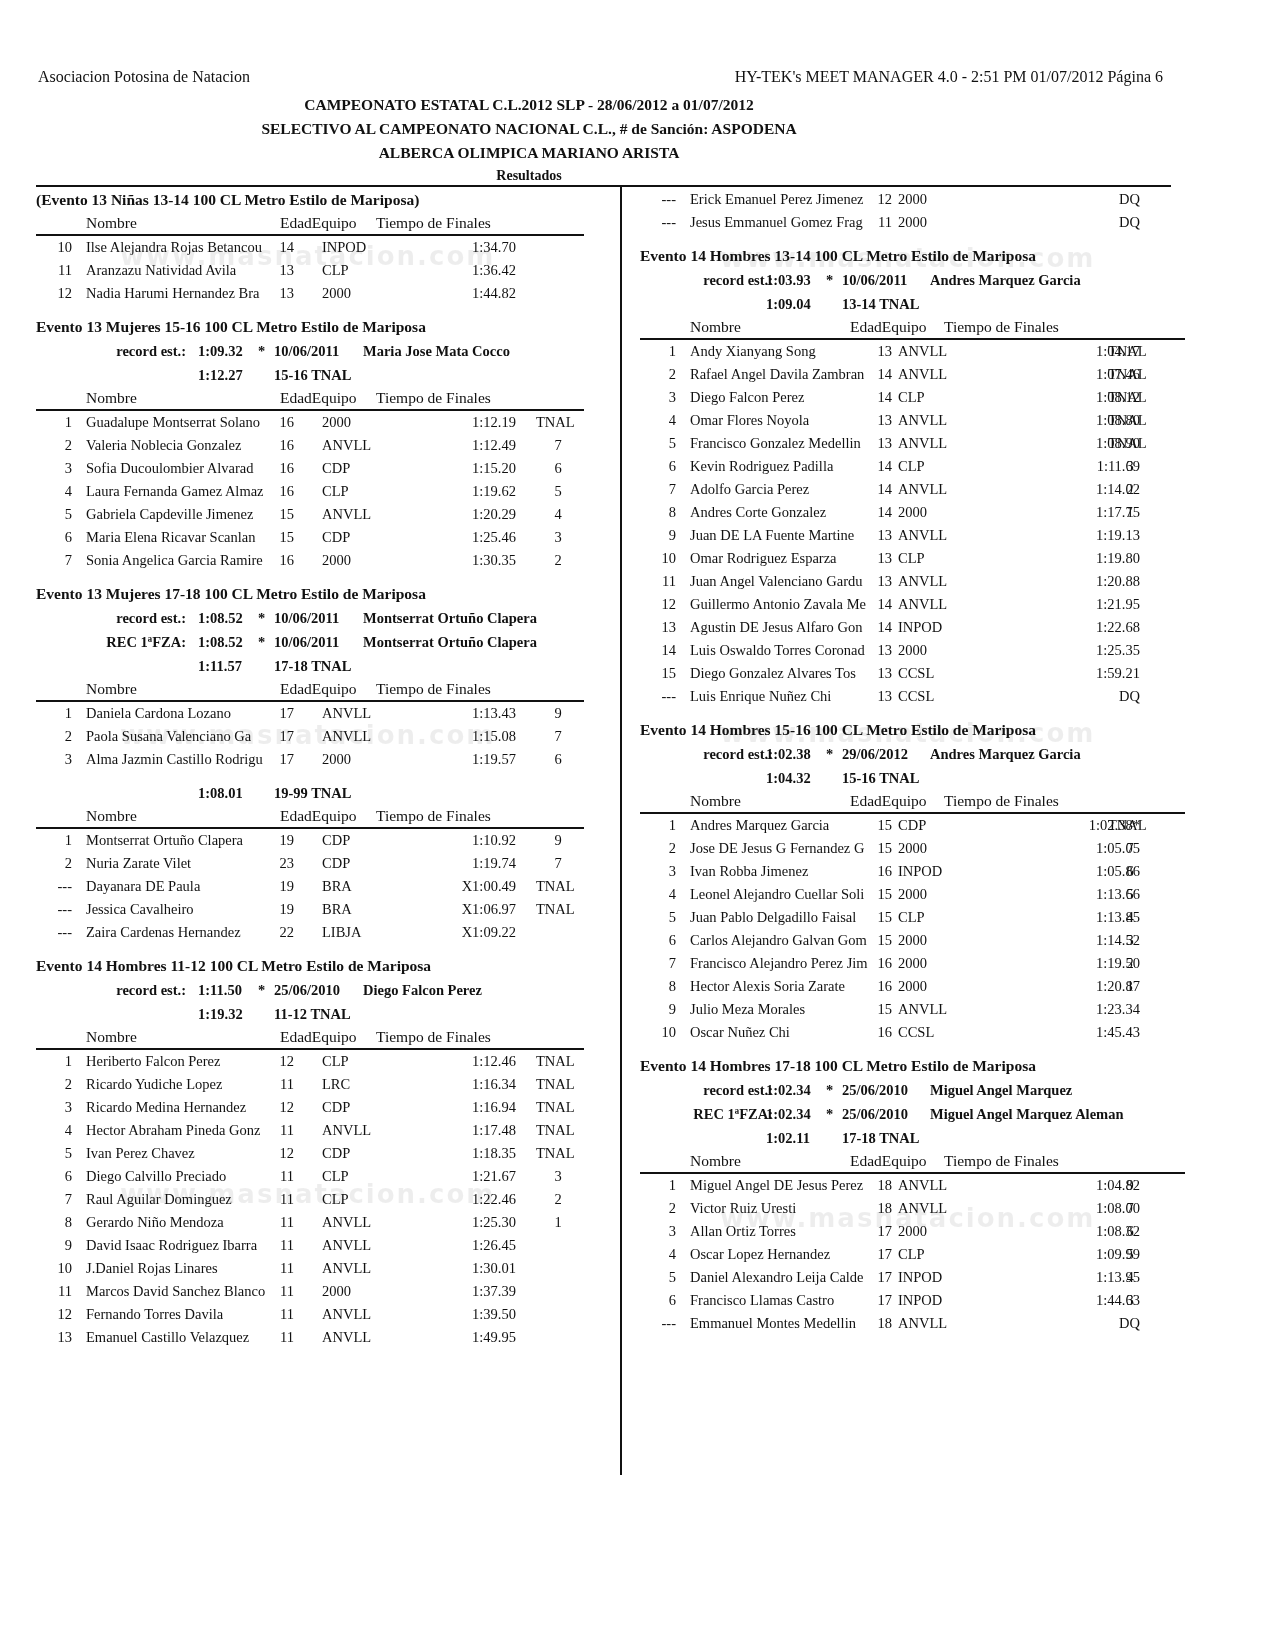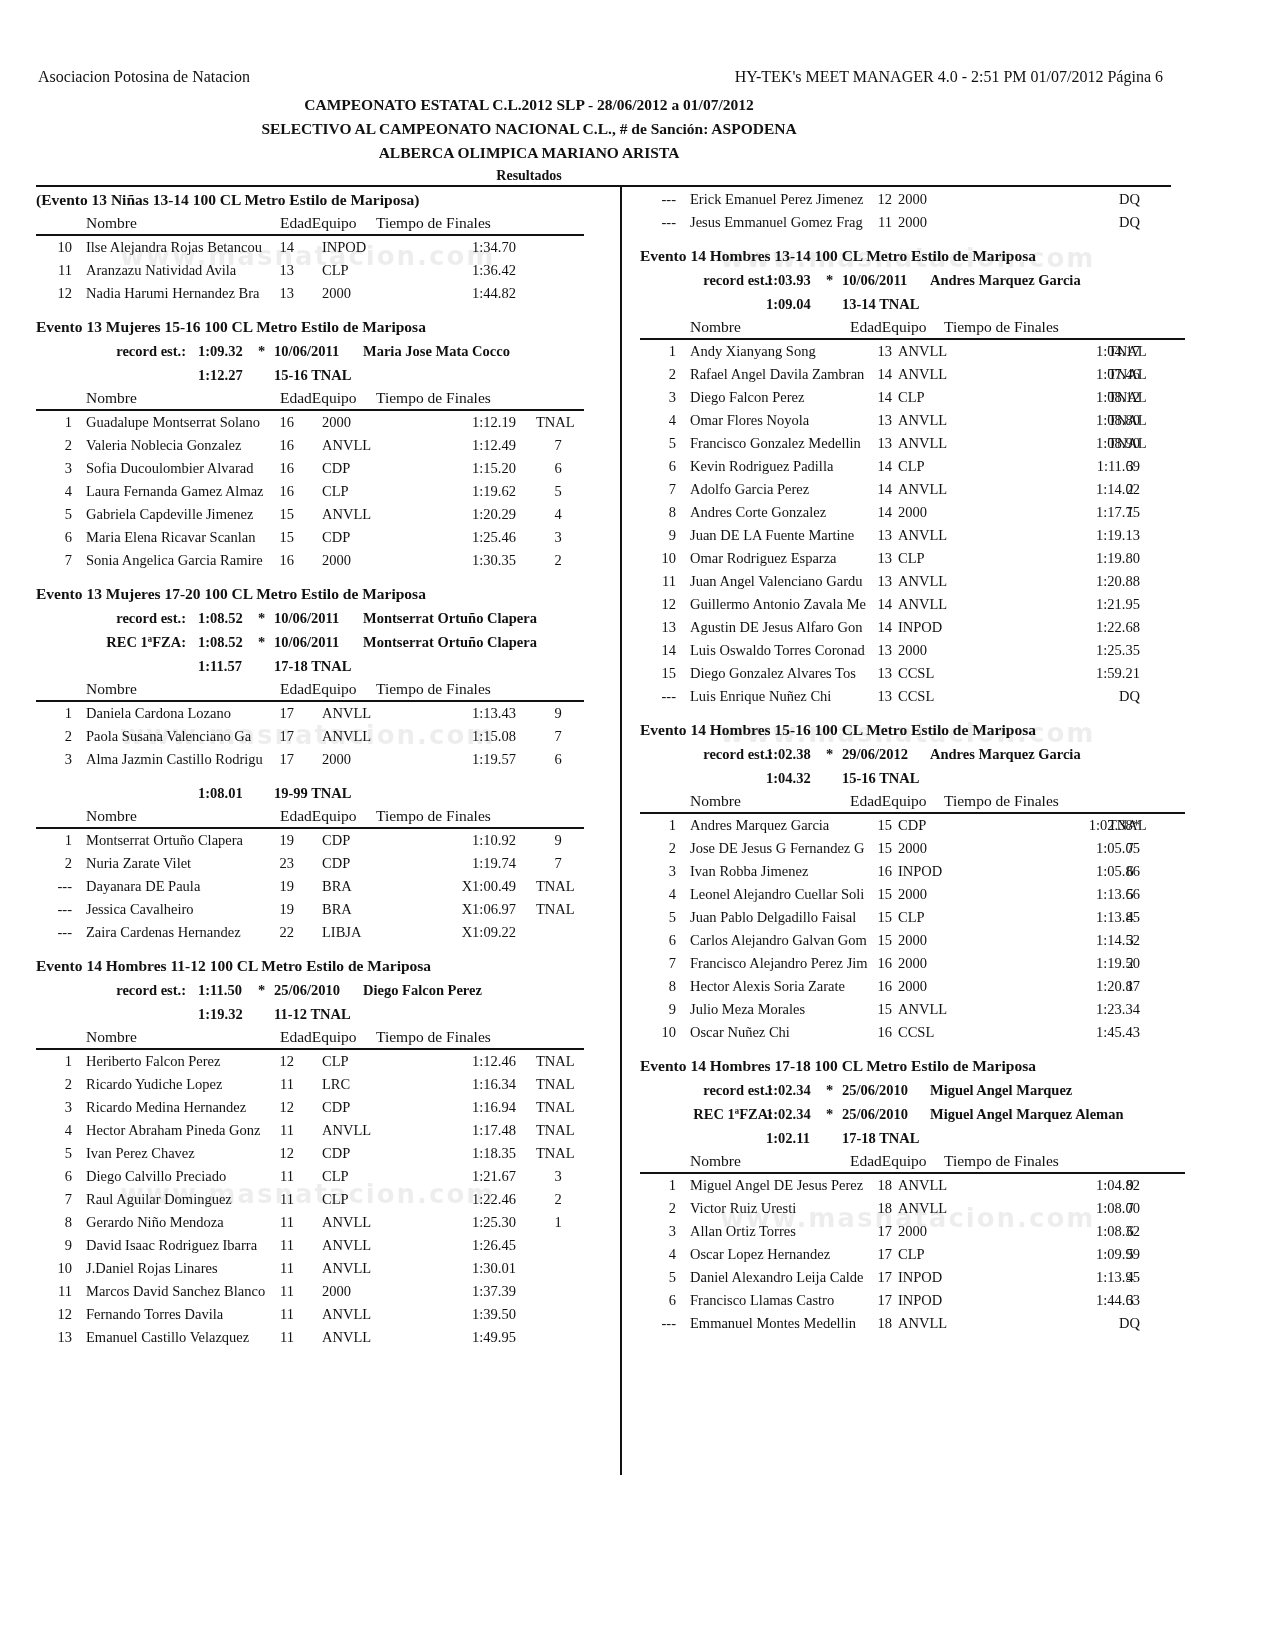--- a/index.html
+++ b/index.html
@@ -178,21 +178,21 @@
         <span class="c-place">7</span>
         <span class="c-name">Sonia Angelica Garcia Ramire</span>
         <span class="c-age">16</span>
         <span class="c-team">2000</span>
         <span class="c-time">1:30.35</span>
         <span class="c-pts">2</span>
       </div>
     </div>
   <div class="gap"></div>
 
-  <div class="event-title">Evento 13  Mujeres 17-20 100 CL Metro Estilo de Mariposa</div>
+  <div class="event-title">Evento 13  Mujeres 17-18 100 CL Metro Estilo de Mariposa</div>
   <div class="record-line">
     <span class="rl-label">record est.:</span>
     <span class="rl-time">1:08.52</span>
     <span class="rl-star">*</span>
     <span class="rl-date">10/06/2011</span>
     <span class="rl-name">Montserrat Ortuño Clapera</span>
   </div>
   <div class="record-line">
     <span class="rl-label">REC 1ªFZA:</span>
     <span class="rl-time">1:08.52</span>

